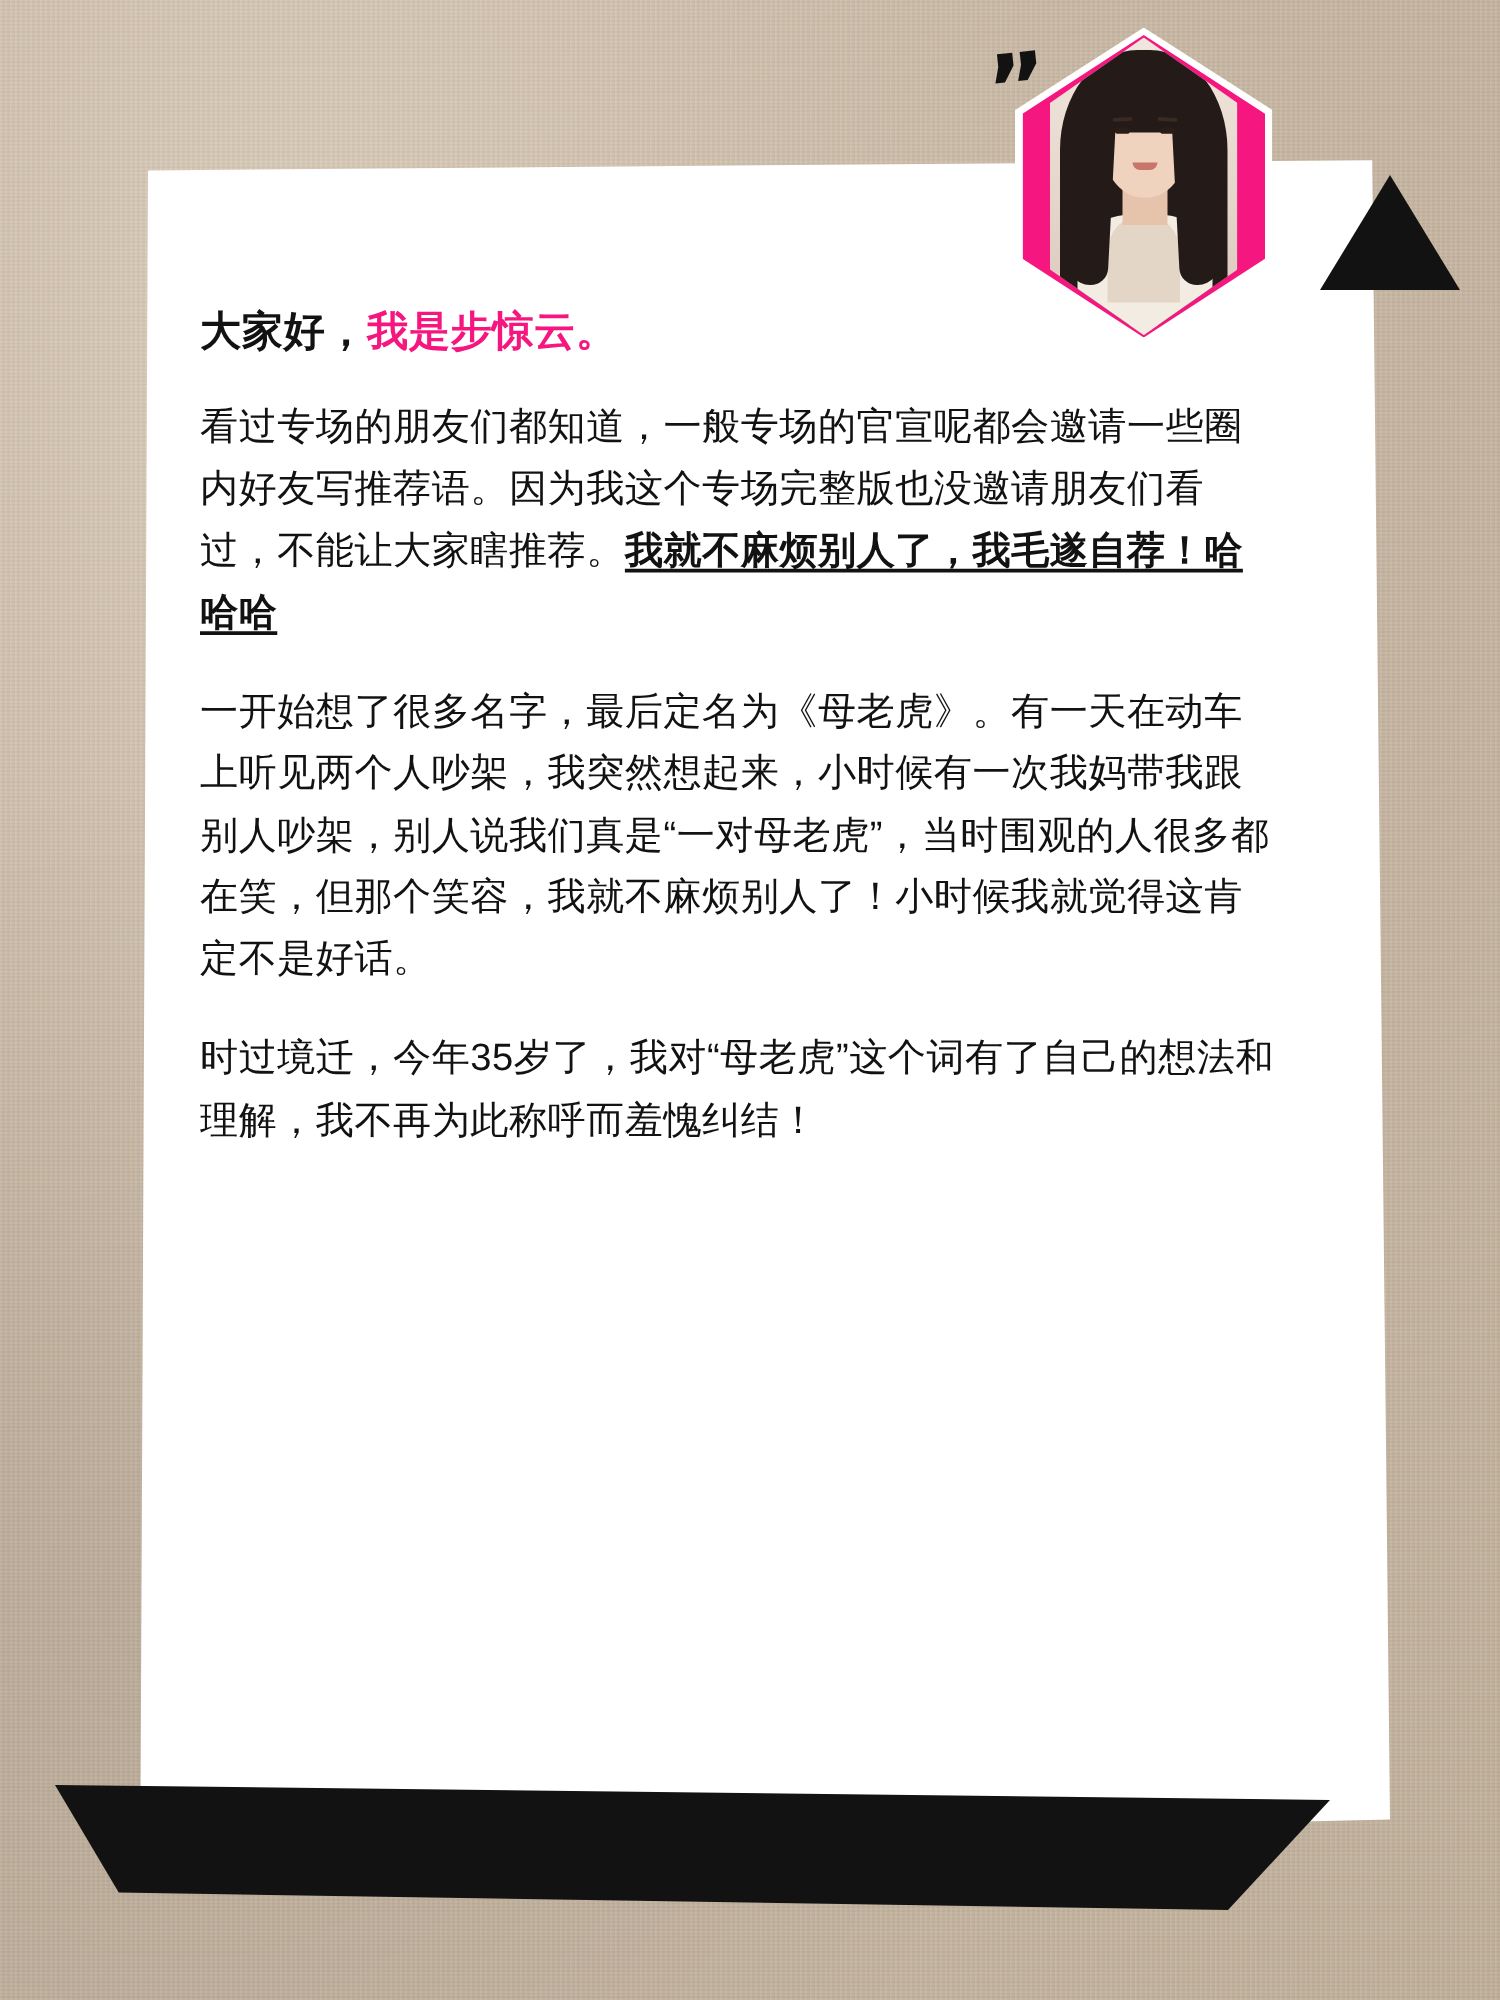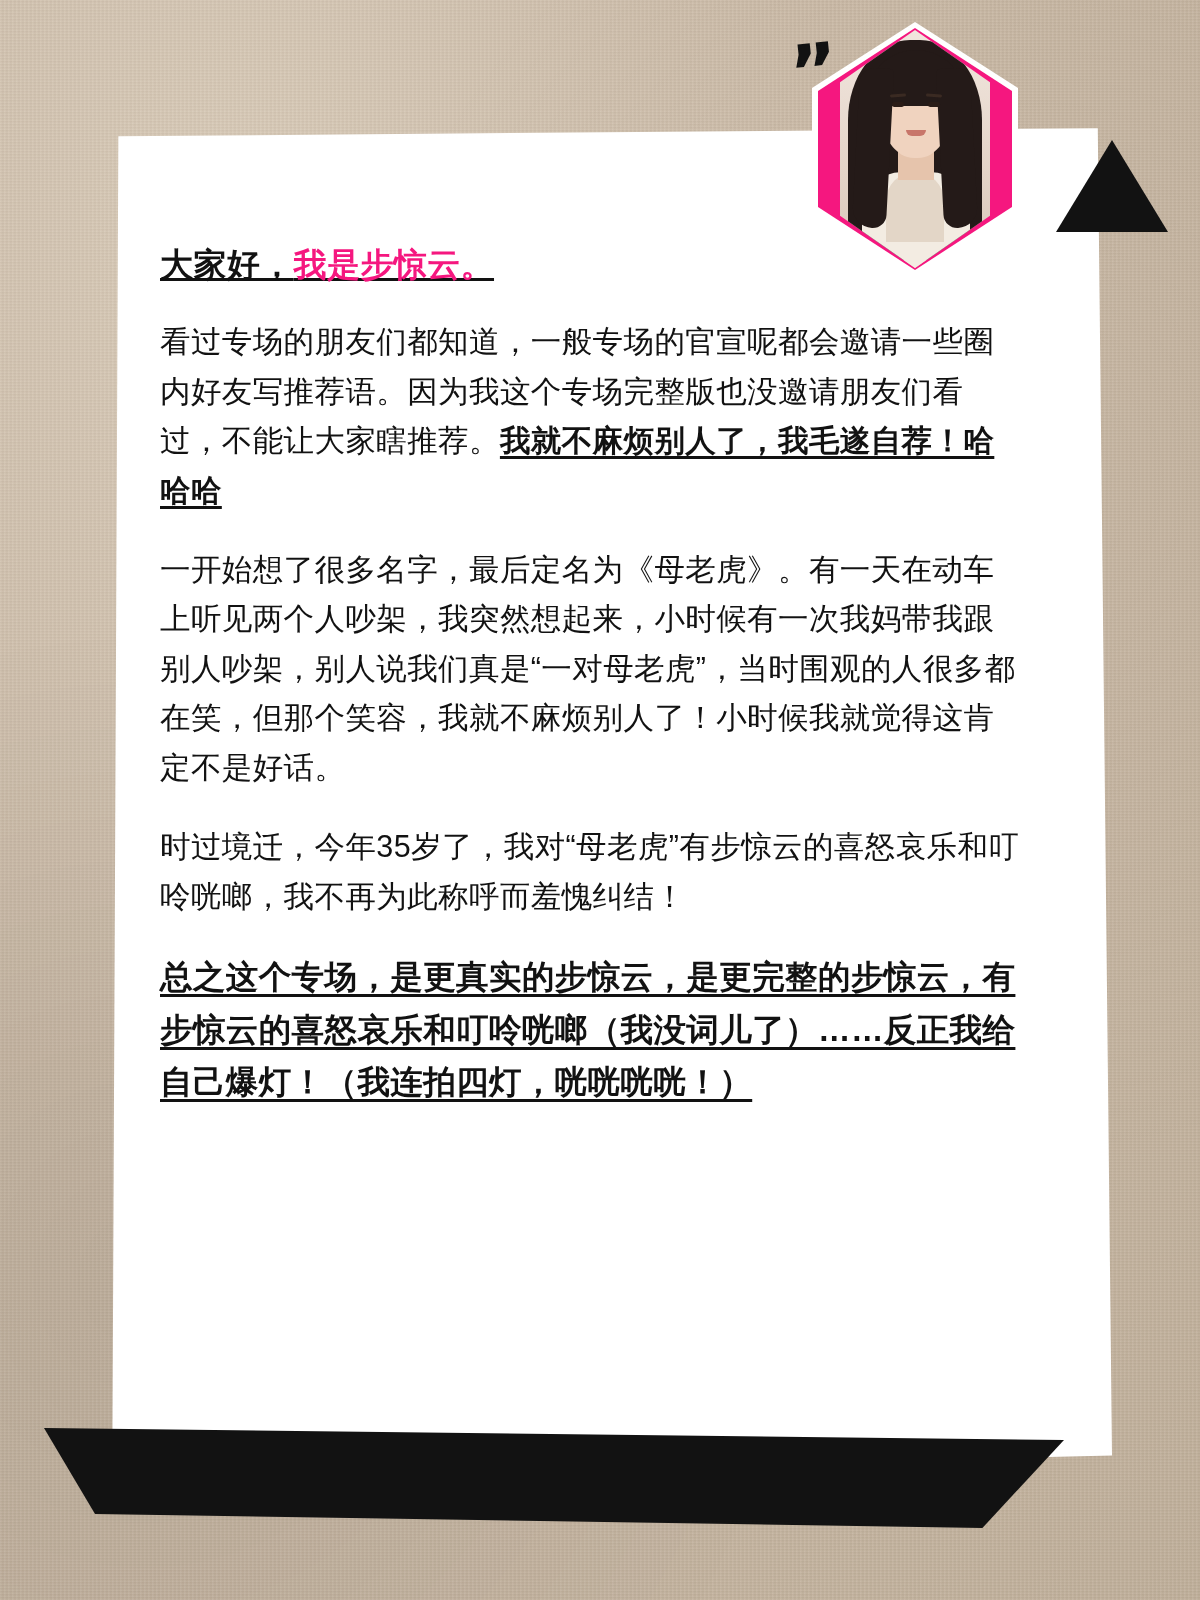--- a/index.html
+++ b/index.html
@@ -208,21 +208,20 @@
     letter-spacing: 0.4px;
   }
   .p {
     margin: 0 0 30px 0;
   }
   .p.tight { margin-bottom: 26px; }
   .greet {
     font-weight: 700;
     font-size: 33px;
     margin-bottom: 2px;
-    text-decoration: underline;
   }
   .greet .name {
     color: #f5177f;
   }
   .bold-u {
     font-weight: 700;
     text-decoration: underline;
     text-underline-offset: 5px;
     text-decoration-thickness: 3px;
   }
@@ -276,18 +275,17 @@
   <div class="p tight">
     <span class="greet"><span>大家好，</span><span class="name">我是步惊云。</span></span>
   </div>
 
   <div class="p">
     <span>看过专场的朋友们都知道，一般专场的官宣呢都会邀请一些圈内好友写推荐语。因为我这个专场完整版也没邀请朋友们看过，不能让大家瞎推荐。</span><span class="bold-u">我就不麻烦别人了，我毛遂自荐！哈哈哈</span>
   </div>
 
   <div class="p">一开始想了很多名字，最后定名为《母老虎》。有一天在动车上听见两个人吵架，我突然想起来，小时候有一次我妈带我跟别人吵架，别人说我们真是“一对母老虎”，当时围观的人很多都在笑，但那个笑容，我就不麻烦别人了！小时候我就觉得这肯定不是好话。</div>
 
-  <div class="p">时过境迁，今年35岁了，我对“母老虎”有步惊云的喜怒哀乐和叮呤咣啷，我不再为此称呼而羞愧纠结！</div>
-
-  <div class="para-strong">总之这个专场，是更真实的步惊云，是更完整的步惊云，有步惊云的喜怒哀乐和叮呤咣啷（我没词儿了）……反正我给自己爆灯！（我连拍四灯，咣咣咣咣！）</div>
+  <div class="p">时过境迁，今年35岁了，我对“母老虎”这个词有了自己的想法和理解，我不再为此称呼而羞愧纠结！</div>
+
 
 
 </div>
 
 </body></html>

